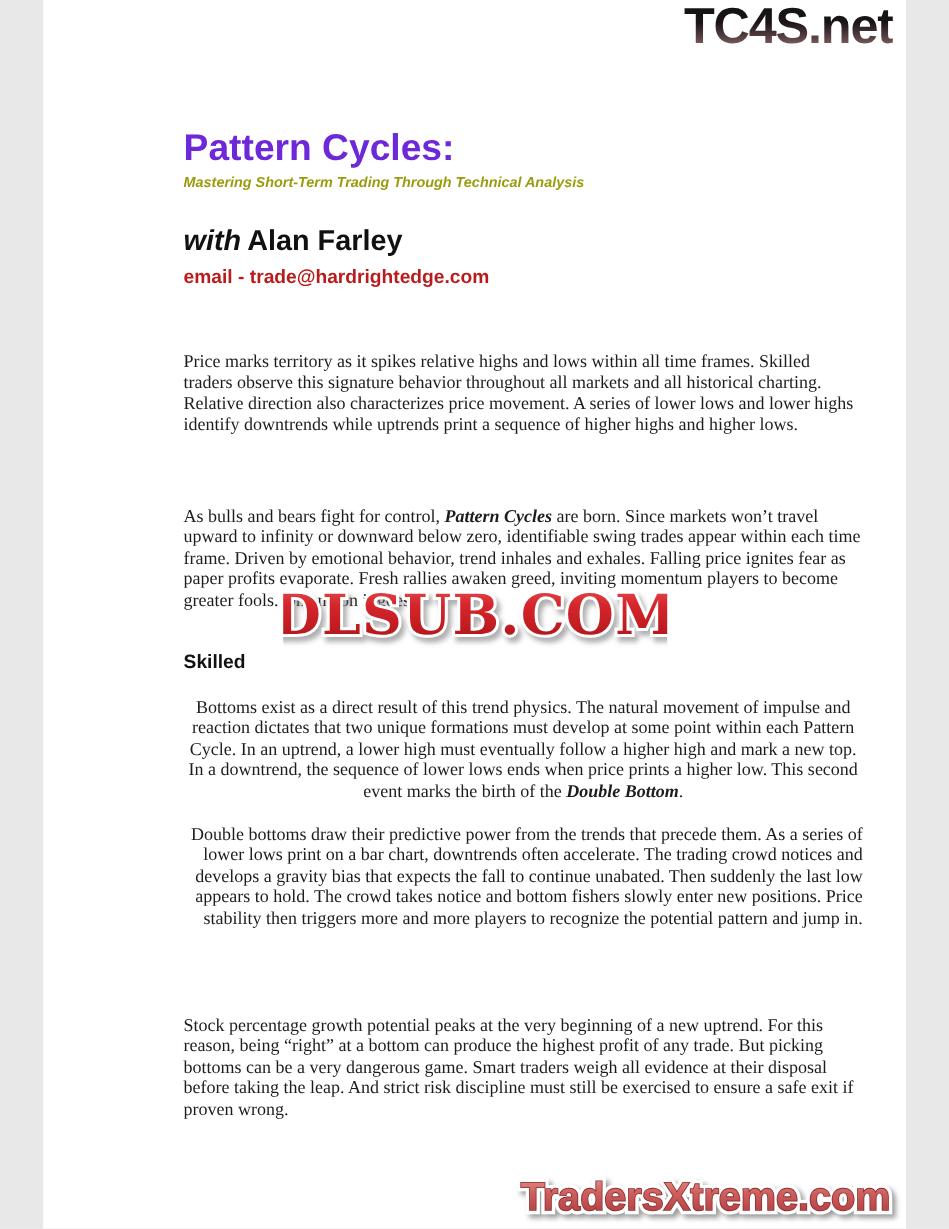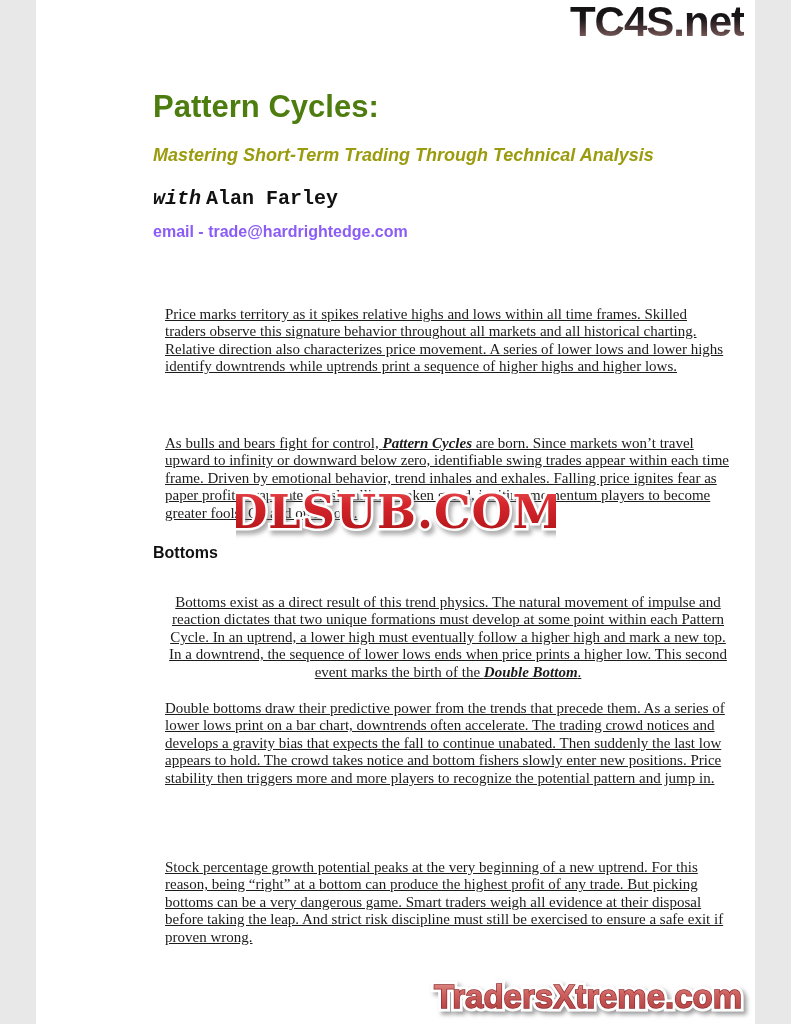--- a/index.html
+++ b/index.html
@@ -28,75 +28,74 @@
     background: linear-gradient(180deg, #121212 0%, #1a1518 42%, #5e4546 74%, #9d7b78 100%);
     -webkit-background-clip: text;
     background-clip: text;
     -webkit-text-fill-color: transparent;
   }
 
   
   .doc-title {
     position: absolute;
     left: 117px;
-    top: 90px;
+    top: 106px;
     margin: 0;
     font-family: "Liberation Sans", sans-serif;
     font-weight: bold;
     font-size: 31px;
     line-height: 1.1;
-    color: #4d7c0f;
+    color: #6d28d9;
   }
   .doc-subtitle {
     position: absolute;
     left: 117px;
     top: 145px;
     margin: 0;
     font-family: "Liberation Sans", sans-serif;
     font-weight: bold;
     font-style: italic;
-    font-size: 18px;
+    font-size: 12px;
     color: #9b9b0e;
   }
   .byline {
     position: absolute;
     left: 117px;
     top: 187px;
-    font-family: Liberation Mono, monospace;
+    font-family: Liberation Sans, sans-serif;
     font-weight: bold;
-    font-size: 20px;
+    font-size: 24px;
     color: #111;
   }
   .byline .byline-prefix { font-style: italic; margin-right: 5px; }
   .email-line {
     position: absolute;
     left: 117px;
     top: 223px;
     font-family: "Liberation Sans", sans-serif;
     font-weight: bold;
     font-size: 16px;
-    color: #8b5cf6;
+    color: #b91c1c;
   }
 
   
   .body-par {
     position: absolute;
     left: 117px;
     width: 566px;
-    margin: 12px;
+    margin: 0;
     font-size: 15px;
     line-height: 17.4px;
     text-align: left;
     color: #1c1c1c;
-    text-decoration: underline;
   }
   .p1 { top: 294px; }
   .p2 { top: 423px; }
   .p3 { top: 582px; text-align: center; }
-  .p4 { top: 688px; }
+  .p4 { top: 688px; text-align: right; }
   .p5 { top: 847px; }
   .emph { font-weight: bold; font-style: italic; }
 
   .section-heading {
     position: absolute;
     left: 117px;
     top: 544px;
     margin: 0;
     font-family: "Liberation Sans", sans-serif;
     font-weight: bold;
@@ -154,21 +153,21 @@
       <linearGradient id="dlgrad" x1="0" y1="0" x2="0" y2="1">
         <stop offset="0%" stop-color="#e85459"></stop>
         <stop offset="35%" stop-color="#d5262c"></stop>
         <stop offset="65%" stop-color="#c31d22"></stop>
         <stop offset="100%" stop-color="#a91116"></stop>
       </linearGradient>
     </defs>
     <text x="160" y="44" text-anchor="middle" font-size="46" fill="url(#dlgrad)" stroke="#ffffff" stroke-width="5" paint-order="stroke" style="filter: drop-shadow(3px 4px 2px rgba(110,110,110,0.55));">DLSUB.COM</text>
   </svg>
 
-  <h3 class="section-heading">Bottoms</h3>
+  <h3 class="section-heading">Skilled</h3>
 
   <p class="body-par p3"><span>Bottoms exist as a direct result of this trend physics. The natural movement of impulse and reaction dictates that two unique formations must develop at some point within each Pattern Cycle. In an uptrend, a lower high must eventually follow a higher high and mark a new top. In a downtrend, the sequence of lower lows ends when price prints a higher low. This second event marks the birth of the </span><span class="emph">Double Bottom</span><span>.</span></p>
 
   <p class="body-par p4">Double bottoms draw their predictive power from the trends that precede them. As a series of lower lows print on a bar chart, downtrends often accelerate. The trading crowd notices and develops a gravity bias that expects the fall to continue unabated. Then suddenly the last low appears to hold. The crowd takes notice and bottom fishers slowly enter new positions. Price stability then triggers more and more players to recognize the potential pattern and jump in.</p>
 
   <p class="body-par p5">Stock percentage growth potential peaks at the very beginning of a new uptrend. For this reason, being “right” at a bottom can produce the highest profit of any trade. But picking bottoms can be a very dangerous game. Smart traders weigh all evidence at their disposal before taking the leap. And strict risk discipline must still be exercised to ensure a safe exit if proven wrong.</p>
 
   <svg class="traders-logo" width="330" height="54" viewBox="0 0 330 54">
     <defs>
       <linearGradient id="txgrad" x1="0" y1="0" x2="0" y2="1">

